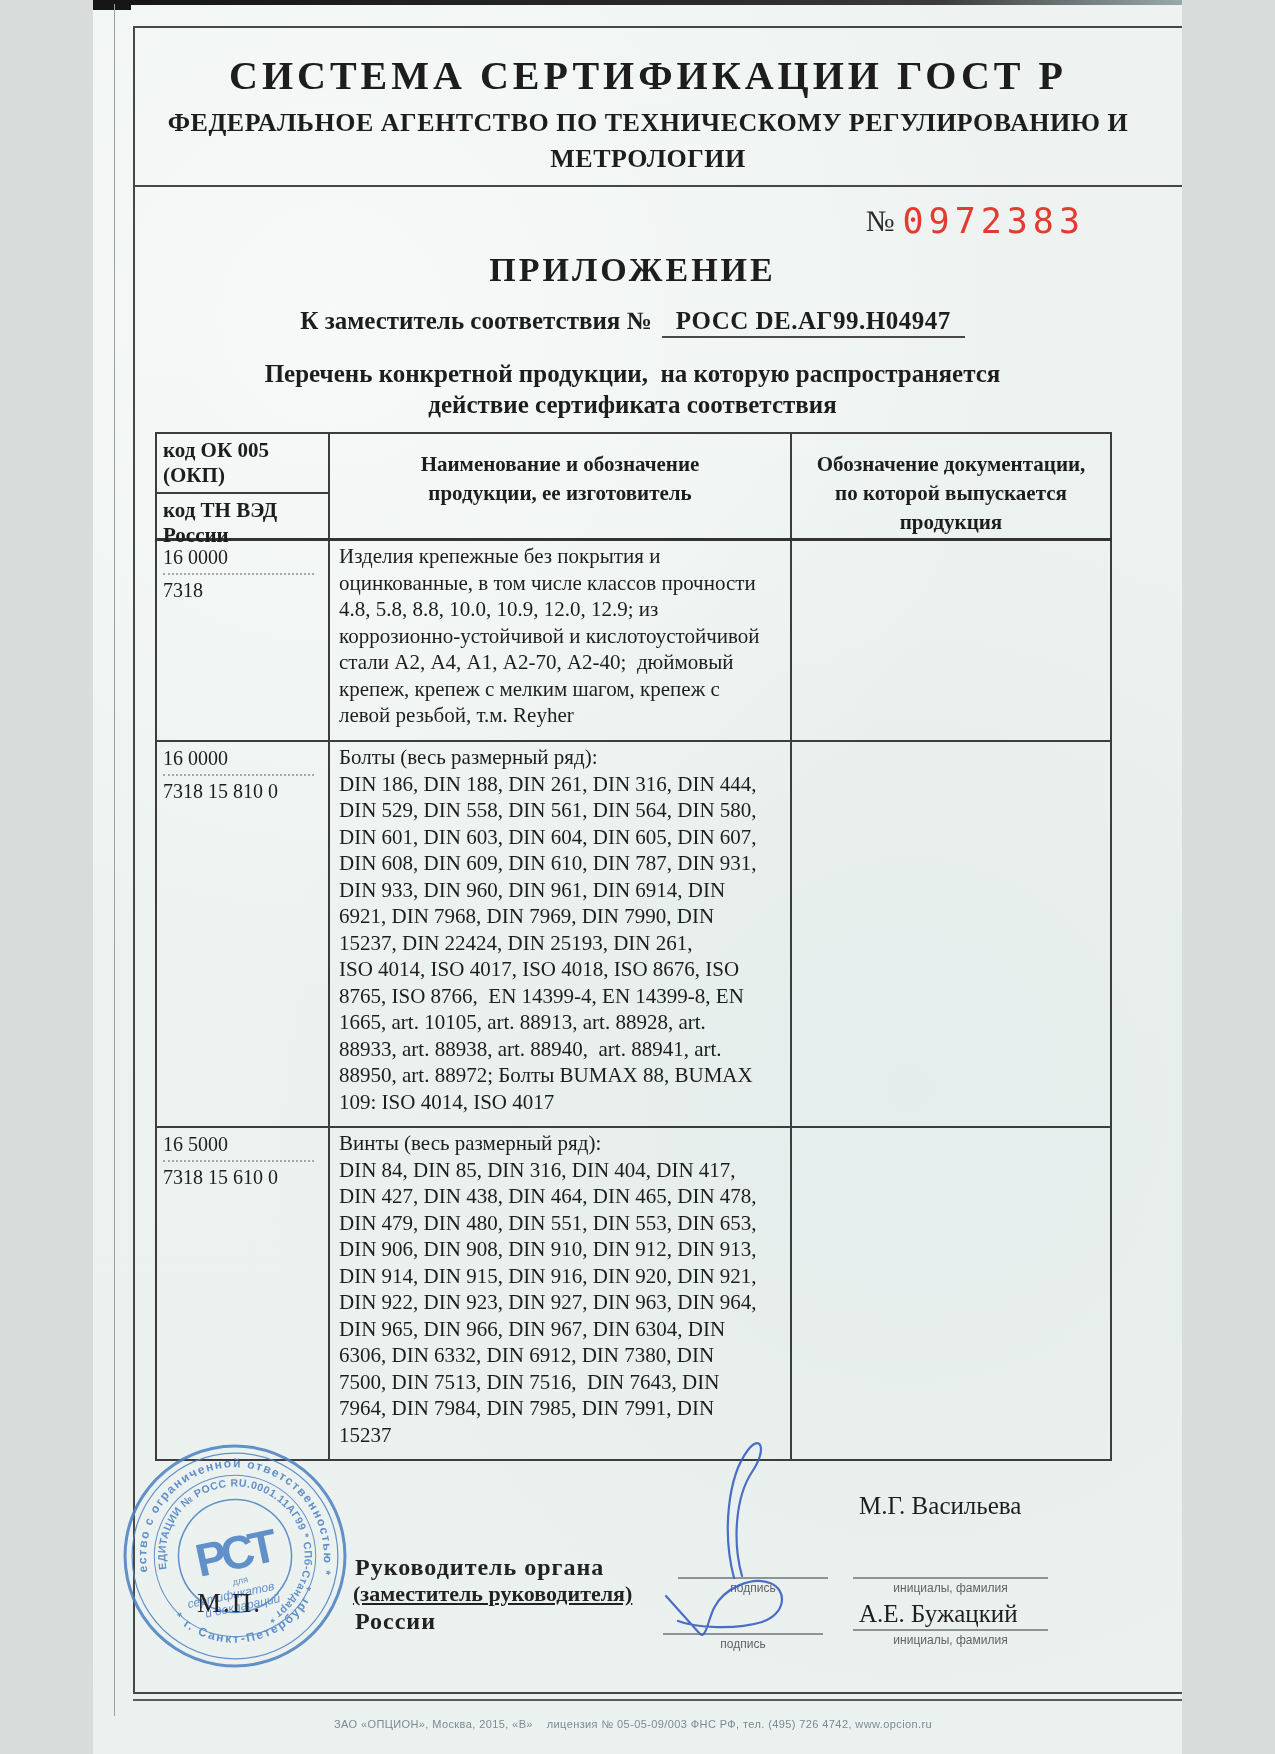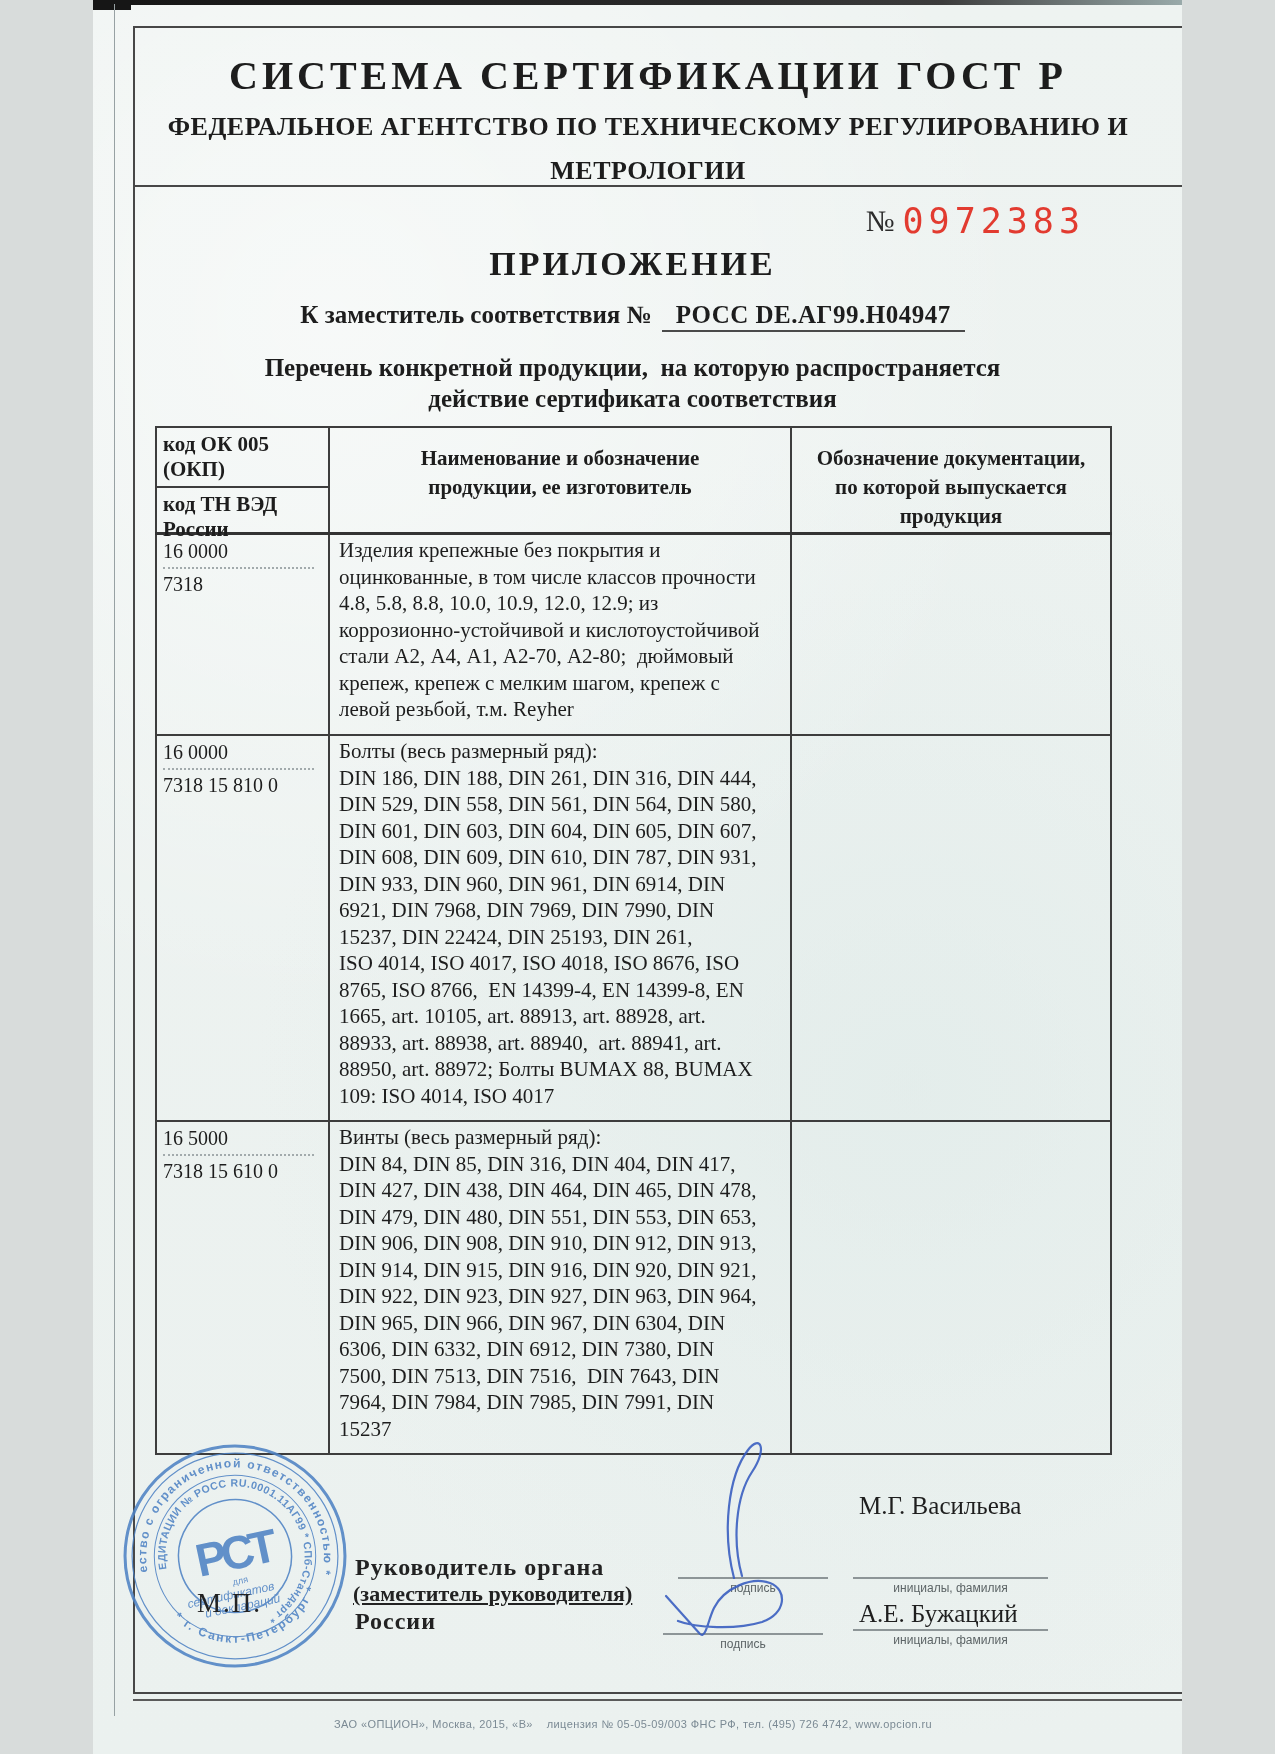--- a/index.html
+++ b/index.html
@@ -15,26 +15,26 @@
   }
   
   .scan-top{position:absolute;left:0;top:0;width:100%;height:5px;background:linear-gradient(90deg,#151515 0%,#2a2a2a 55%,#3c3c3c 78%,#9aa 100%);}
   .scan-left{position:absolute;left:21px;top:4px;width:1px;height:1712px;background:#97a1a3;}
   .scan-corner{position:absolute;left:0;top:0;width:38px;height:10px;background:#161616;}
   
   .frame{position:absolute;left:40px;top:26px;width:1192px;height:1664px;border:2px solid #474747;}
   .frame-bottom-double{position:absolute;left:40px;top:1699px;width:1196px;border-top:2px solid #5a5a5a;}
   .frame-header{height:133px;border-bottom:2px solid #474747;padding-top:24px;padding-right:166px;text-align:center;box-sizing:content-box;}
   .doc-title{font-size:40px;font-weight:bold;letter-spacing:4px;line-height:48px;}
-  .doc-subtitle{font-size:26px;font-weight:bold;letter-spacing:.5px;line-height:44px;margin-top:5px;}
+  .doc-subtitle{font-size:26px;font-weight:bold;letter-spacing:.5px;line-height:36px;margin-top:5px;}
   .content{margin-left:20px;width:955px;}
   .number-line{margin-top:14px;text-align:right;padding-right:25px;height:42px;}
   .number-prefix{font-size:30px;color:#2b2b2b;vertical-align:middle;margin-right:8px;}
   .number-value{font-family:"DejaVu Sans Mono", monospace;font-size:35px;letter-spacing:5px;color:#e23b30;vertical-align:middle;}
-  .appendix-title{text-align:center;font-size:34px;font-weight:bold;letter-spacing:3px;margin-top:2px;}
+  .appendix-title{text-align:center;font-size:34px;font-weight:bold;letter-spacing:3px;margin-top:8px;}
   .cert-line{text-align:center;font-size:25px;font-weight:bold;margin-top:18px;}
   .cert-number{display:inline-block;border-bottom:2px solid #4a4a4a;padding:0 14px 1px 14px;margin-left:10px;letter-spacing:.5px;}
   .purpose{text-align:center;font-size:25px;font-weight:bold;line-height:31px;margin-top:20px;white-space:pre-wrap;}
   
   table.products{border-collapse:collapse;table-layout:fixed;width:955px;margin-top:12px;border-radius:6px;}
   table.products col.c1{width:173px;} table.products col.c2{width:462px;} table.products col.c3{width:320px;}
   table.products td{border:2px solid #3d3d3d;vertical-align:top;}
   tr.thead td{border-bottom:3px solid #333;}
   .h-col1{display:flex;flex-direction:column;height:96px;}
   .h-col1 .top{flex:1.25;border-bottom:2px solid #3d3d3d;display:flex;align-items:center;padding:4px 6px;}
@@ -135,21 +135,21 @@
 
         <tr class="r1">
           <td class="code-cell">
             <div class="code-top">16 0000</div>
             <div>7318</div>
           </td>
           <td class="desc-cell">Изделия крепежные без покрытия и
 оцинкованные, в том числе классов прочности
 4.8, 5.8, 8.8, 10.0, 10.9, 12.0, 12.9; из
 коррозионно-устойчивой и кислотоустойчивой
-стали А2, А4, А1, А2-70, А2-80;  дюймовый
+стали А2, А4, А1, А2-70, А2-40;  дюймовый
 крепеж, крепеж с мелким шагом, крепеж с
 левой резьбой, т.м. Reyher</td>
           <td></td>
         </tr>
 
         <tr class="r2">
           <td class="code-cell">
             <div class="code-top">16 0000</div>
             <div>7318 15 810 0</div>
           </td>

